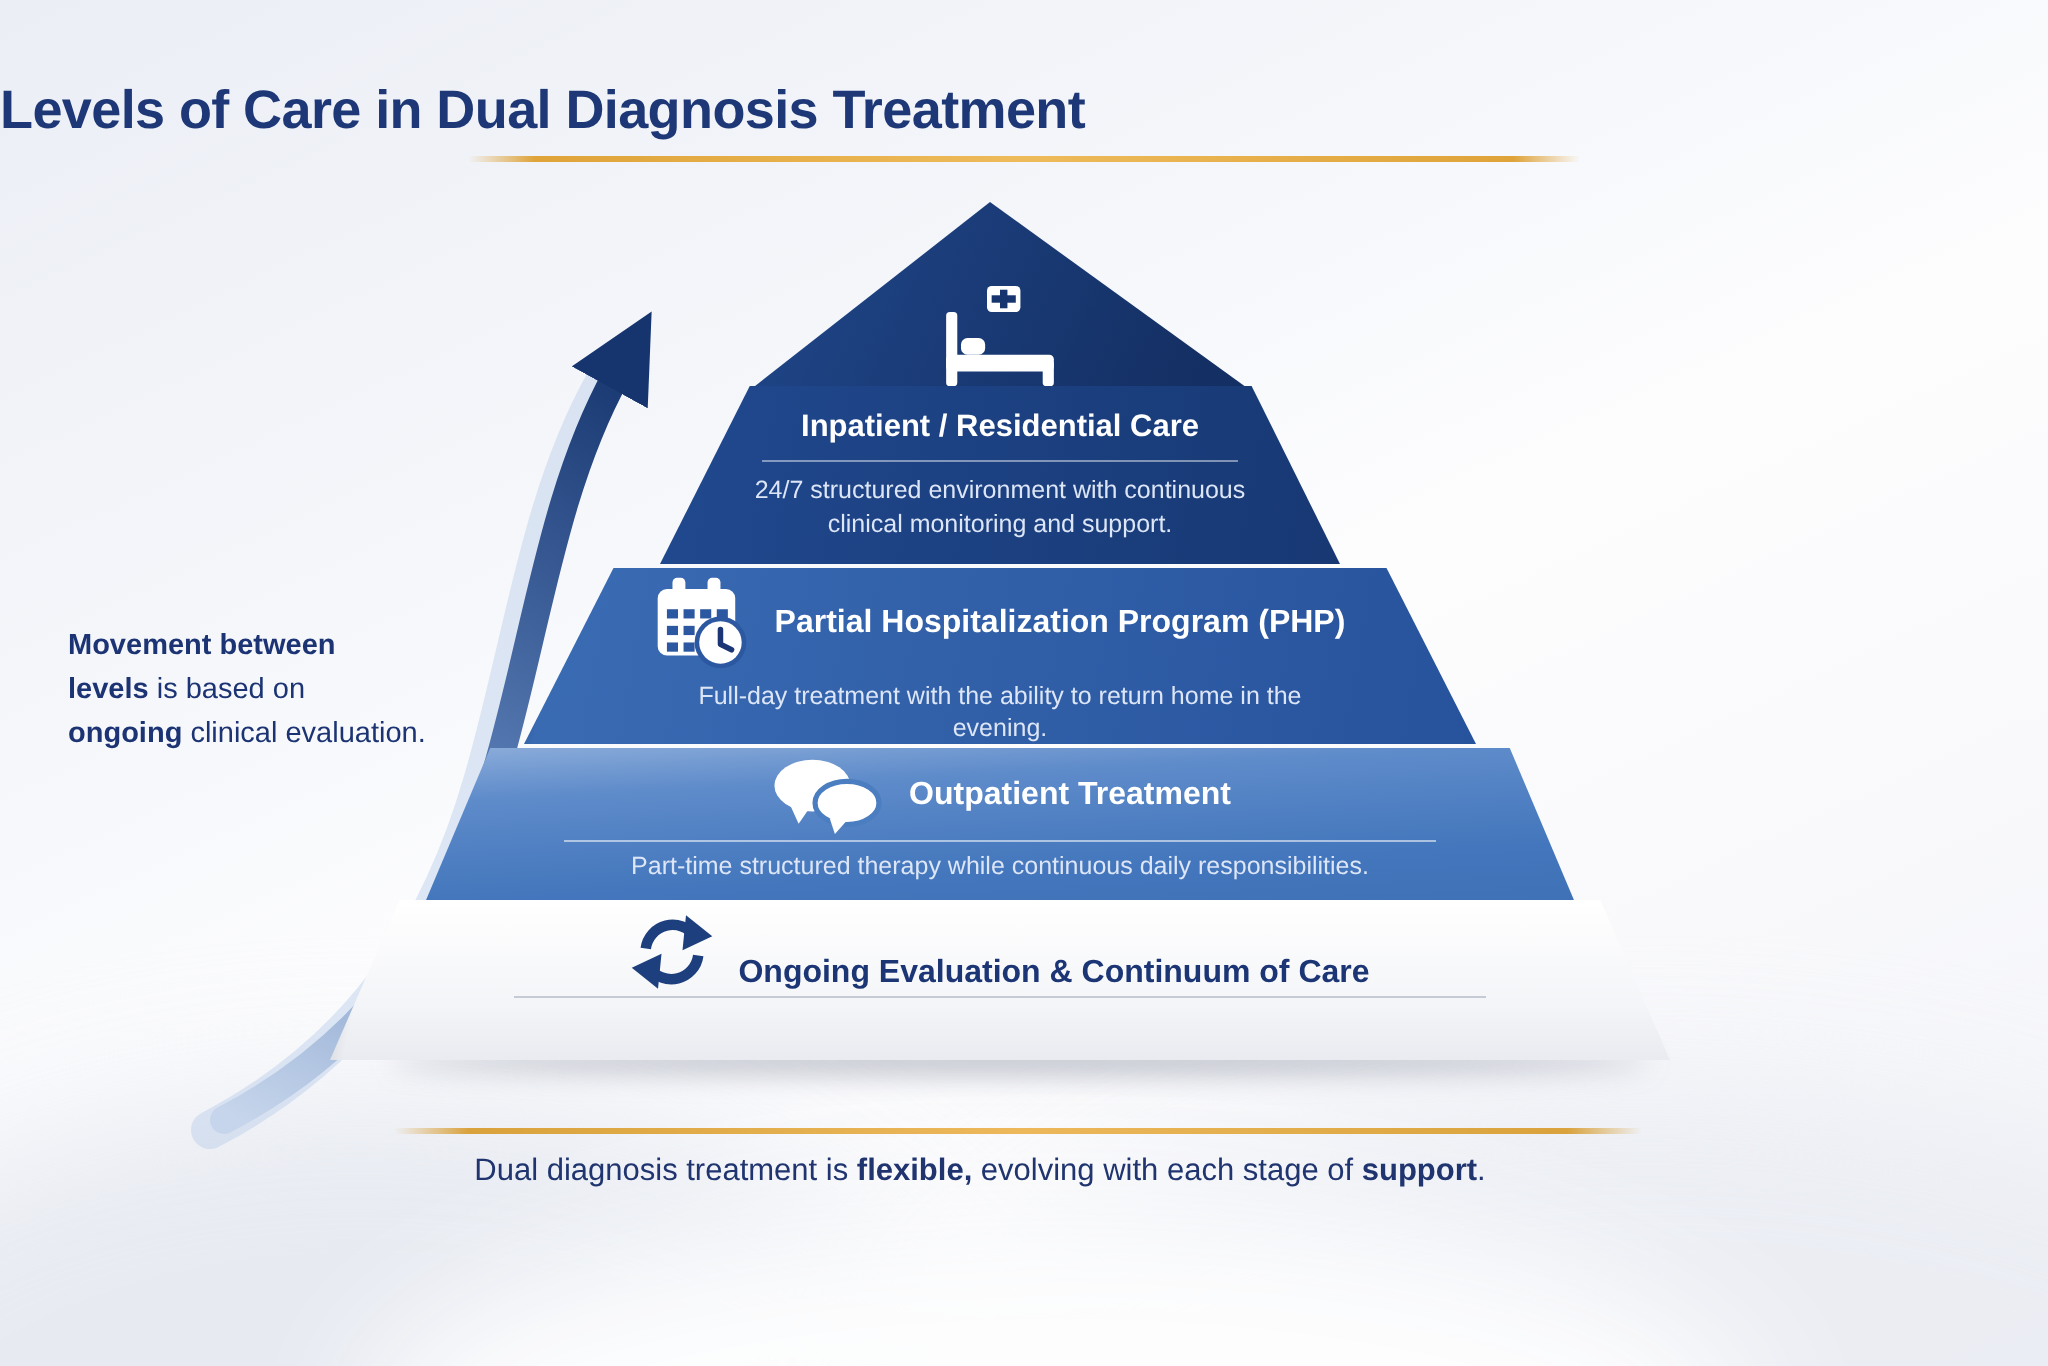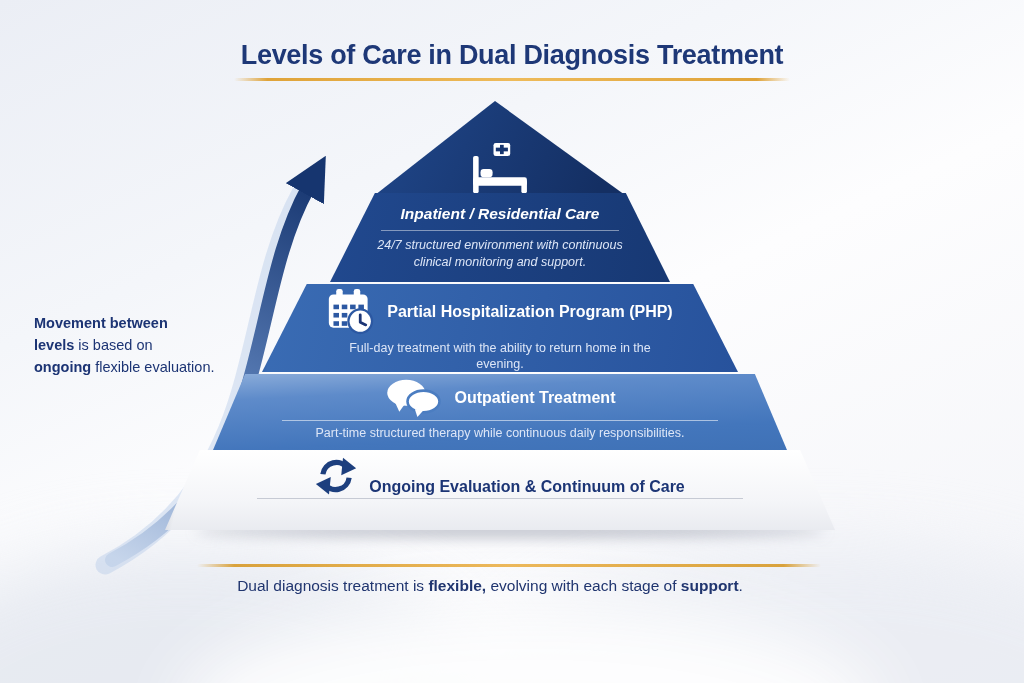--- a/index.html
+++ b/index.html
@@ -7,21 +7,21 @@
     position:relative; width:1024px; height:683px; overflow:hidden;
     font-family:"Liberation Sans", sans-serif;
     background:linear-gradient(155deg,#ebeef5 0%,#f4f6fa 30%,#fdfdfe 52%,#f3f4f8 100%);
   }
   .wave { position:absolute; border-radius:50%; filter:blur(34px); }
   .wave1 { left:-140px; bottom:-220px; width:640px; height:360px; background:#e3e7ef; opacity:.8; }
   .wave2 { right:-180px; bottom:-240px; width:760px; height:380px; background:#e8ebf2; opacity:.75; }
   .wave3 { left:180px; bottom:-140px; width:700px; height:220px; background:#ffffff; opacity:.9; }
 
   
-  .title-wrap { position:absolute; top:40px; left:0; width:100%; text-align:center; }
+  .title-wrap { position:absolute; top:40px; left:0; width:100%; text-align:left; }
   .title { display:inline-block; font-size:27px; font-weight:bold; letter-spacing:-.3px; color:#1e3877; }
   .title-underline { margin:7px auto 0; width:556px; height:3px; border-radius:2px;
     background:linear-gradient(90deg,rgba(222,160,50,0) 0%,#dfa339 6%,#eebb5b 50%,#dfa339 94%,rgba(222,160,50,0) 100%); }
 
   
   .side-note { position:absolute; left:34px; top:312px; width:196px; text-align:left;
     font-size:14.5px; line-height:22px; color:#1c3474; }
   .side-note b { font-weight:bold; }
 
   
@@ -36,21 +36,21 @@
   .band { display:flex; flex-direction:column; align-items:center; color:#fff; }
   .band .lvl-title { font-weight:bold; white-space:nowrap; }
   .band .sep { height:1px; background:rgba(255,255,255,.45); }
   .band .lvl-desc { text-align:center; color:#dde6f7; font-size:12.5px; line-height:17px; }
   .title-row { display:flex; align-items:center; justify-content:center; }
 
   .band1 { left:330px; top:193px; width:340px; height:89px; padding-top:12px;
     clip-path:polygon(13.2% 0%,87% 0%,100% 100%,0% 100%);
     background:
       linear-gradient(103deg,rgba(8,22,58,.35) 0%,rgba(8,22,58,.35) 2%,rgba(8,22,58,0) 6%),
-      linear-gradient(100deg,#21498f 0%,#173873 100%); font-style: italic; }
+      linear-gradient(100deg,#21498f 0%,#173873 100%); }
   .band1 .lvl-title { font-size:15.5px; }
   .band1 .sep { width:238px; margin:7px 0 6px; }
   .band1 .lvl-desc { max-width:262px; }
 
   .band2 { left:262px; top:284px; width:476px; height:88px; padding-top:5px;
     clip-path:polygon(9.4% 0%,90.6% 0%,100% 100%,0% 100%);
     background:
       linear-gradient(103deg,rgba(8,22,58,.35) 0%,rgba(8,22,58,.35) 1.6%,rgba(8,22,58,0) 5%),
       linear-gradient(100deg,#3a6cb4 0%,#27529c 100%); justify-content: flex-end; }
   .band2 .title-row { gap:12px; height:46px; }
@@ -114,21 +114,21 @@
         <path d="M0,0 L10,5 L0,10 z" fill="#16356f"></path>
       </marker>
     </defs>
     <path d="M112,560 C196,516 230,448 248,386 C268,318 276,246 308,188" fill="none" stroke="#b9cde9" stroke-width="19" stroke-linecap="round" opacity="0.45" transform="translate(-7,5)"></path>
     <path d="M112,560 C196,516 230,448 248,386 C268,318 276,246 308,188" fill="none" stroke="url(#arrowGrad)" stroke-width="14" stroke-linecap="round" marker-end="url(#ah)"></path>
   </svg>
 
   <div class="side-note">
     <div><b>Movement between</b></div>
     <div><b>levels</b><span> is based on</span></div>
-    <div><b>ongoing</b><span> flexible evaluation.</span></div>
+    <div><b>ongoing</b><span> clinical evaluation.</span></div>
   </div>
 
   <div class="pyr-shadow"></div>
 
   <div class="peak">
     <svg width="62" height="52" viewBox="0 0 64 56">
       <rect x="25" y="0" width="18" height="14" rx="2.5" fill="#ffffff"></rect>
       <rect x="32" y="2" width="4" height="10" fill="#16356f"></rect>
       <rect x="27.5" y="5" width="13" height="4" fill="#16356f"></rect>
       <rect x="3" y="14" width="6" height="40" rx="2" fill="#ffffff"></rect>

